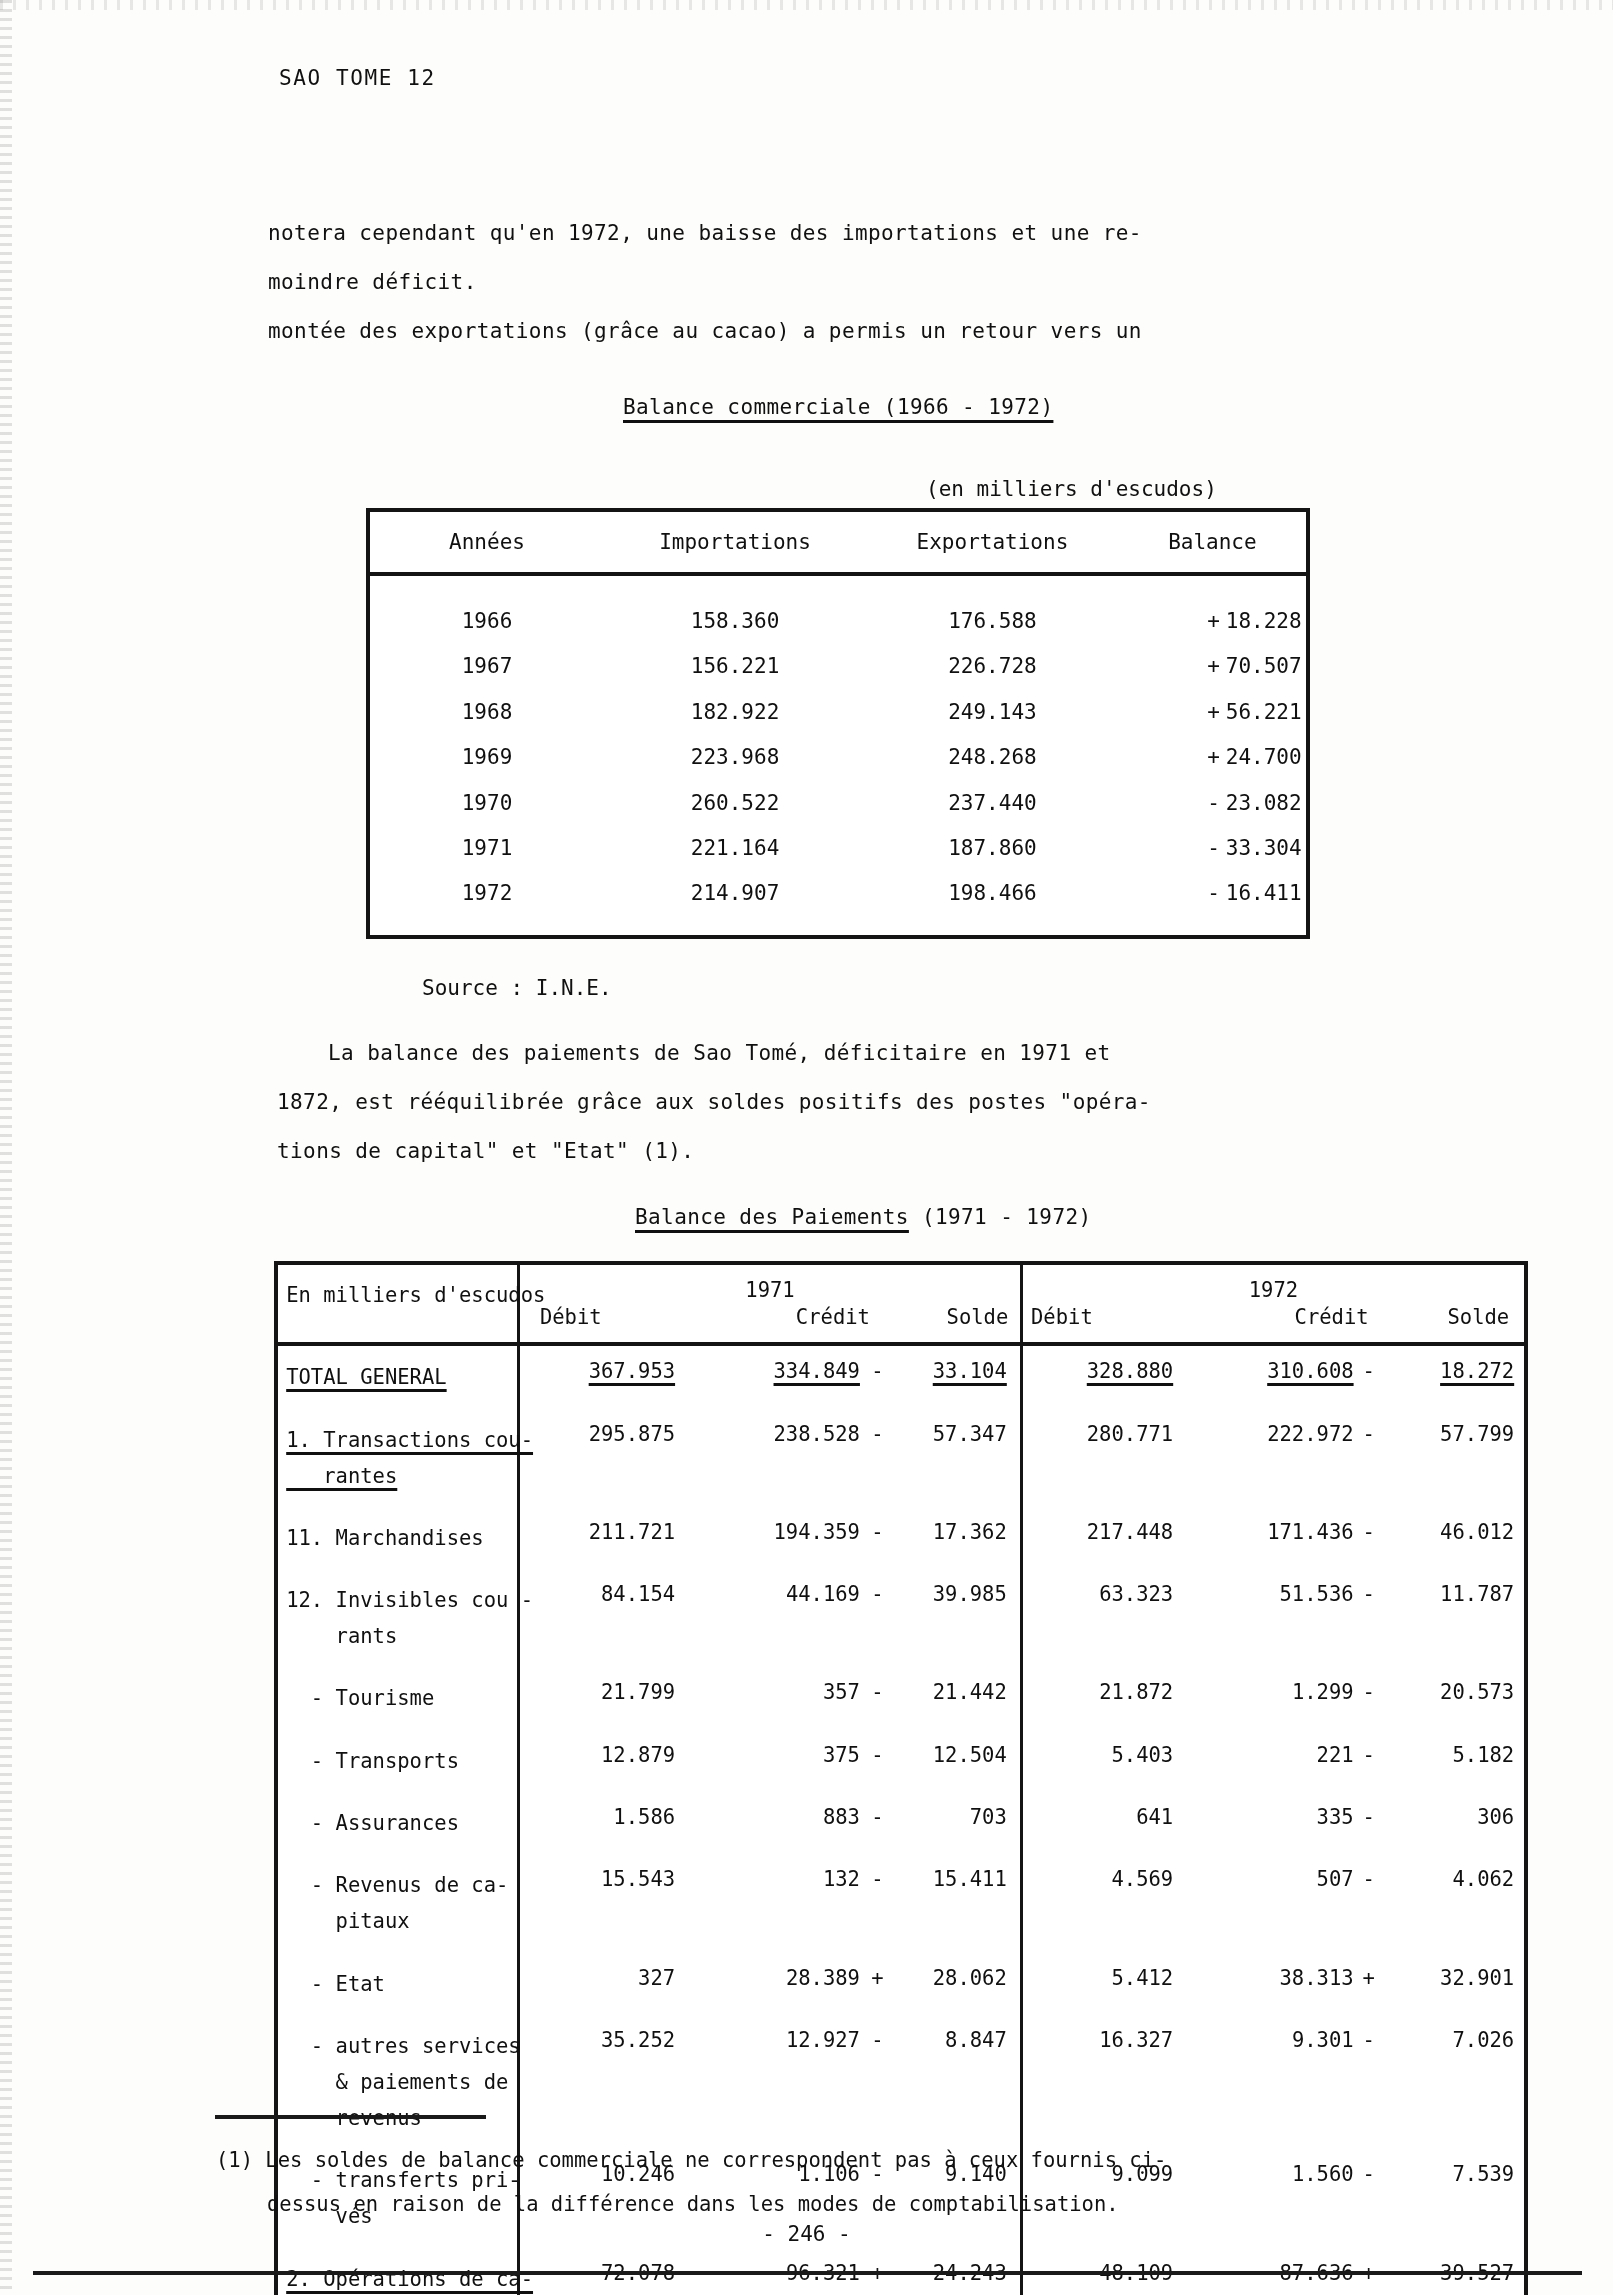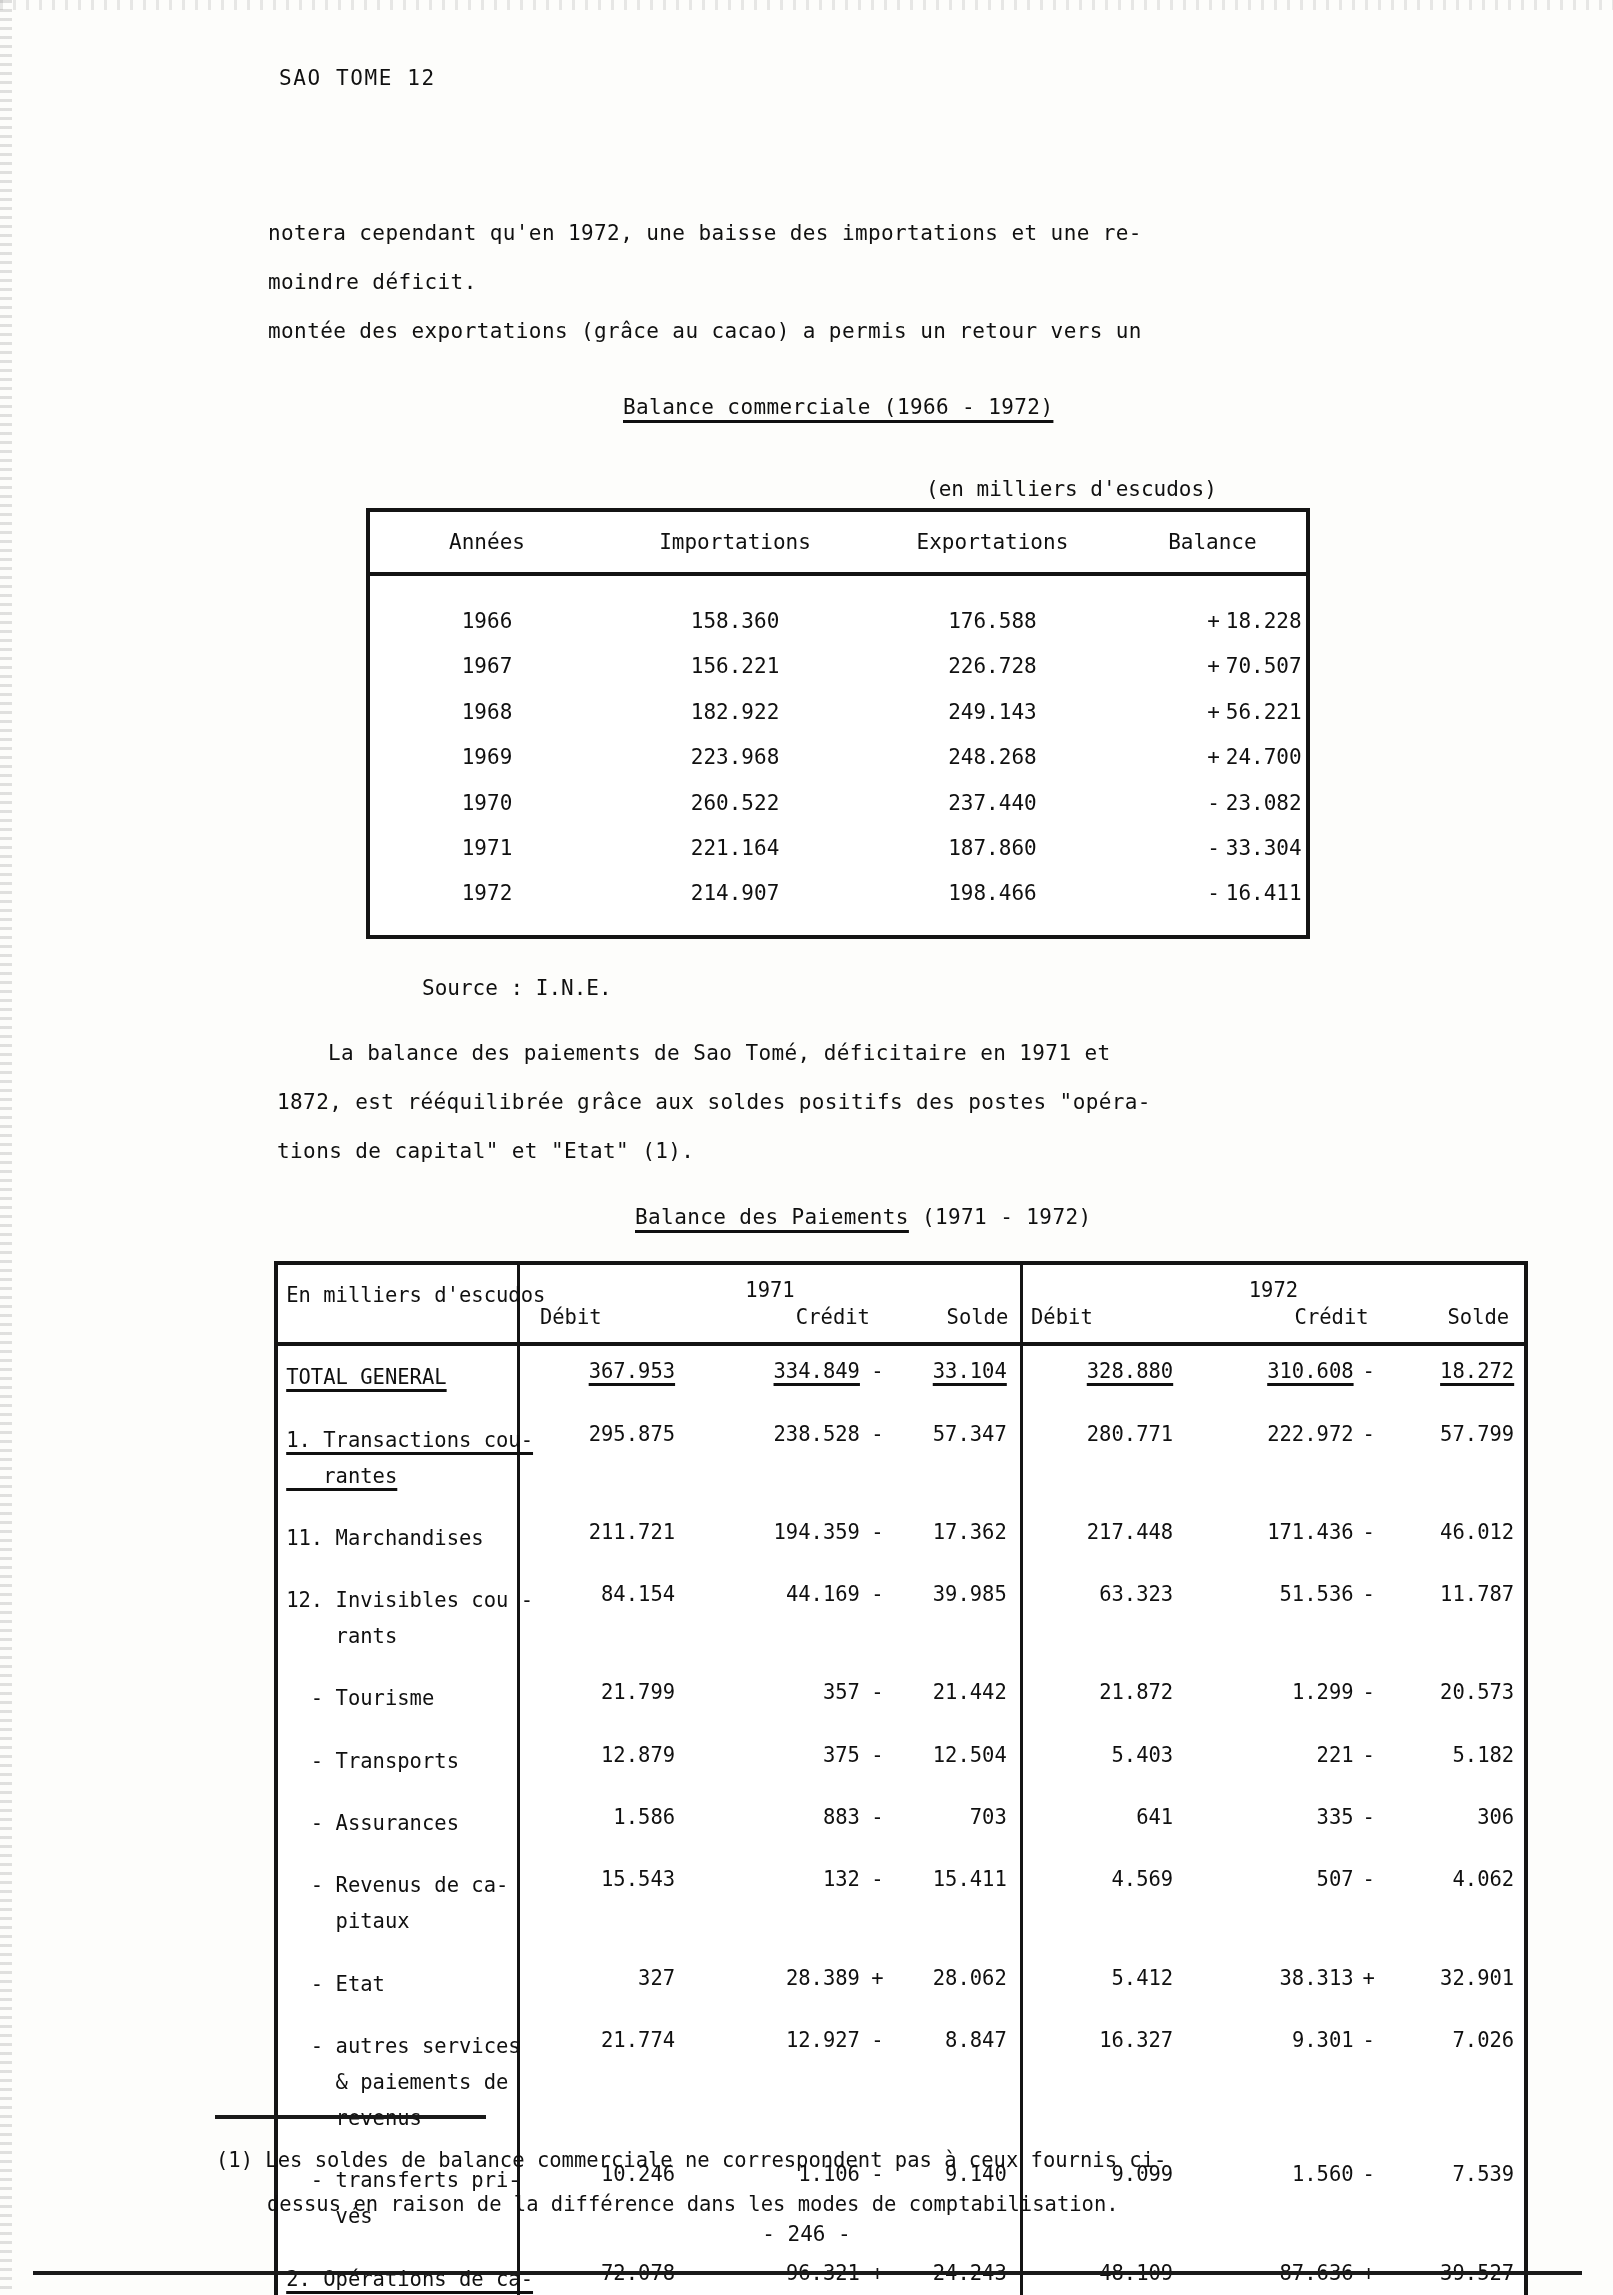--- a/index.html
+++ b/index.html
@@ -582,21 +582,21 @@
             <td class="lbl-col">
               <div style="padding-top:14.8px"></div>
               <div class="lbl-text">&nbsp;&nbsp;-&nbsp;autres&nbsp;services</div>
               <div class="lbl-text">&nbsp;&nbsp;&nbsp;&nbsp;&amp;&nbsp;paiements&nbsp;de</div>
               <div class="lbl-text">&nbsp;&nbsp;&nbsp;&nbsp;revenus</div>
               <div style="height:11.5px"></div>
             </td>
             <td class="grp-col ">
               <div style="padding-top:14.8px"></div>
               <div class="rowline grp1">
-                <span class="num-d">21.774</span>
+                <span class="num-d">35.252</span>
                 <span class="num-c">12.927</span>
                 <span class="num-sgn">-</span>
                 <span class="num-s">8.847</span>
               </div>
               <div class="spacer-lines">&nbsp;</div>
               <div class="spacer-lines">&nbsp;</div>
               <div style="height:11.5px"></div>
             </td>
             <td class="grp-col last">
               <div style="padding-top:14.8px"></div>

